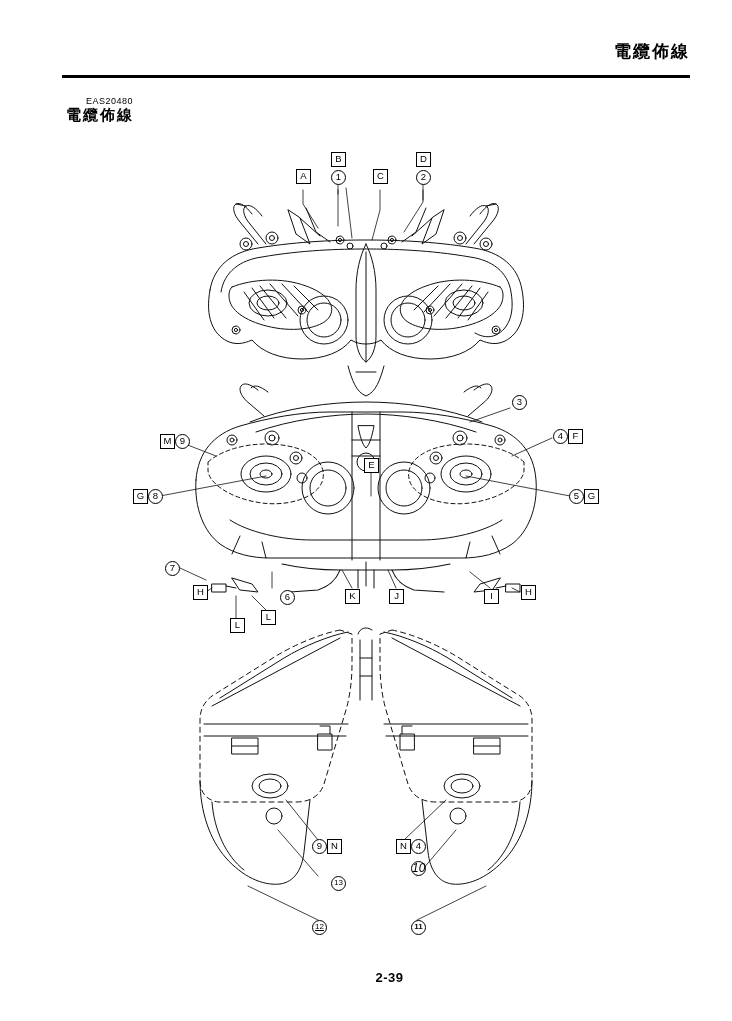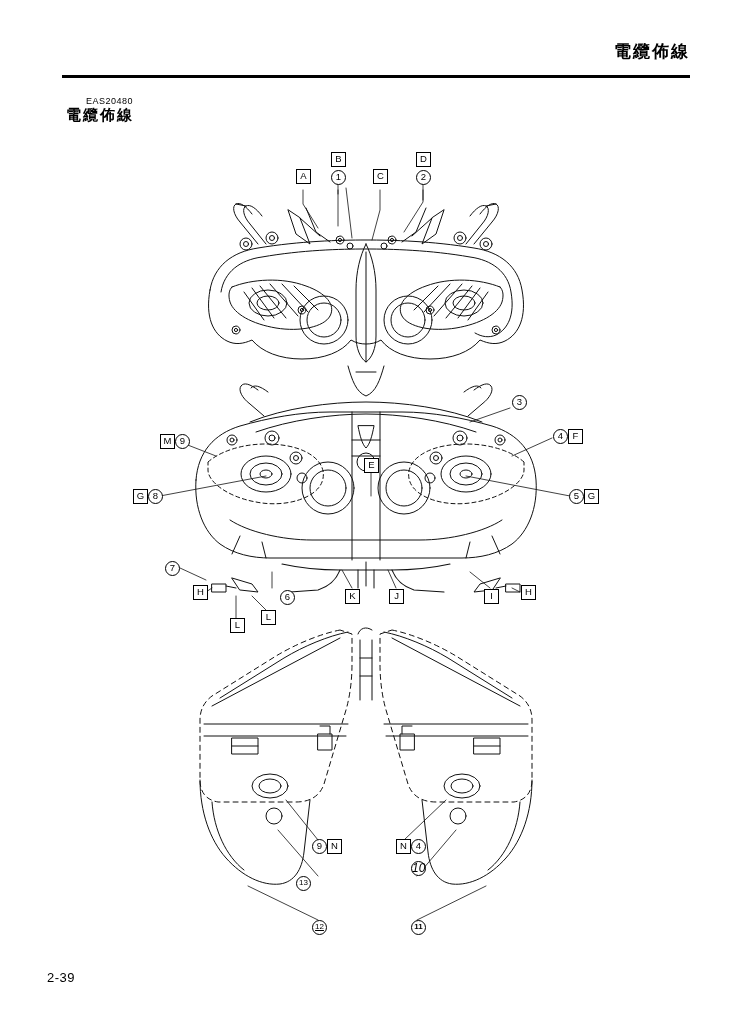--- a/index.html
+++ b/index.html
@@ -58,22 +58,23 @@
     font-weight: 700;
     letter-spacing: 2px;
   }
 
   
   .footer-page {
     position: absolute;
     left: 0;
     right: 0;
     bottom: 36px;
+    text-align: center;
     font-size: 13px;
-    font-weight: 400;
+    font-weight: 700;
     letter-spacing: 0.5px;
     margin-left: 47px;
   }
 
   
   .figure {
     position: absolute;
     left: 0;
     top: 140px;
     width: 732px;
@@ -421,20 +422,20 @@
     <div class="cal pair" style="left:312px; top:699px;">
       <div class="c">9</div>
       <div>N</div>
     </div>
 
     <div class="cal pair" style="left:396px; top:699px;">
       <div>N</div>
       <div class="c">4</div>
     </div>
 
-    <div class="cal circ" style="left:296px; top:736px; font-size:8px;">13</div>
+    <div class="cal circ" style="left:331px; top:736px; font-size:8px;">13</div>
     <div class="cal circ" style="left:411px; top:721px; font-size:12px;font-style:italic;">10</div>
     <div class="cal circ" style="left:312px; top:780px; font-size:8px;text-decoration:underline;">12</div>
     <div class="cal circ" style="left:411px; top:780px; font-size:8px;font-weight:bold;">11</div>
   </div>
 
   <div class="footer-page">2-39</div>
 </div>
 
 </body></html>

